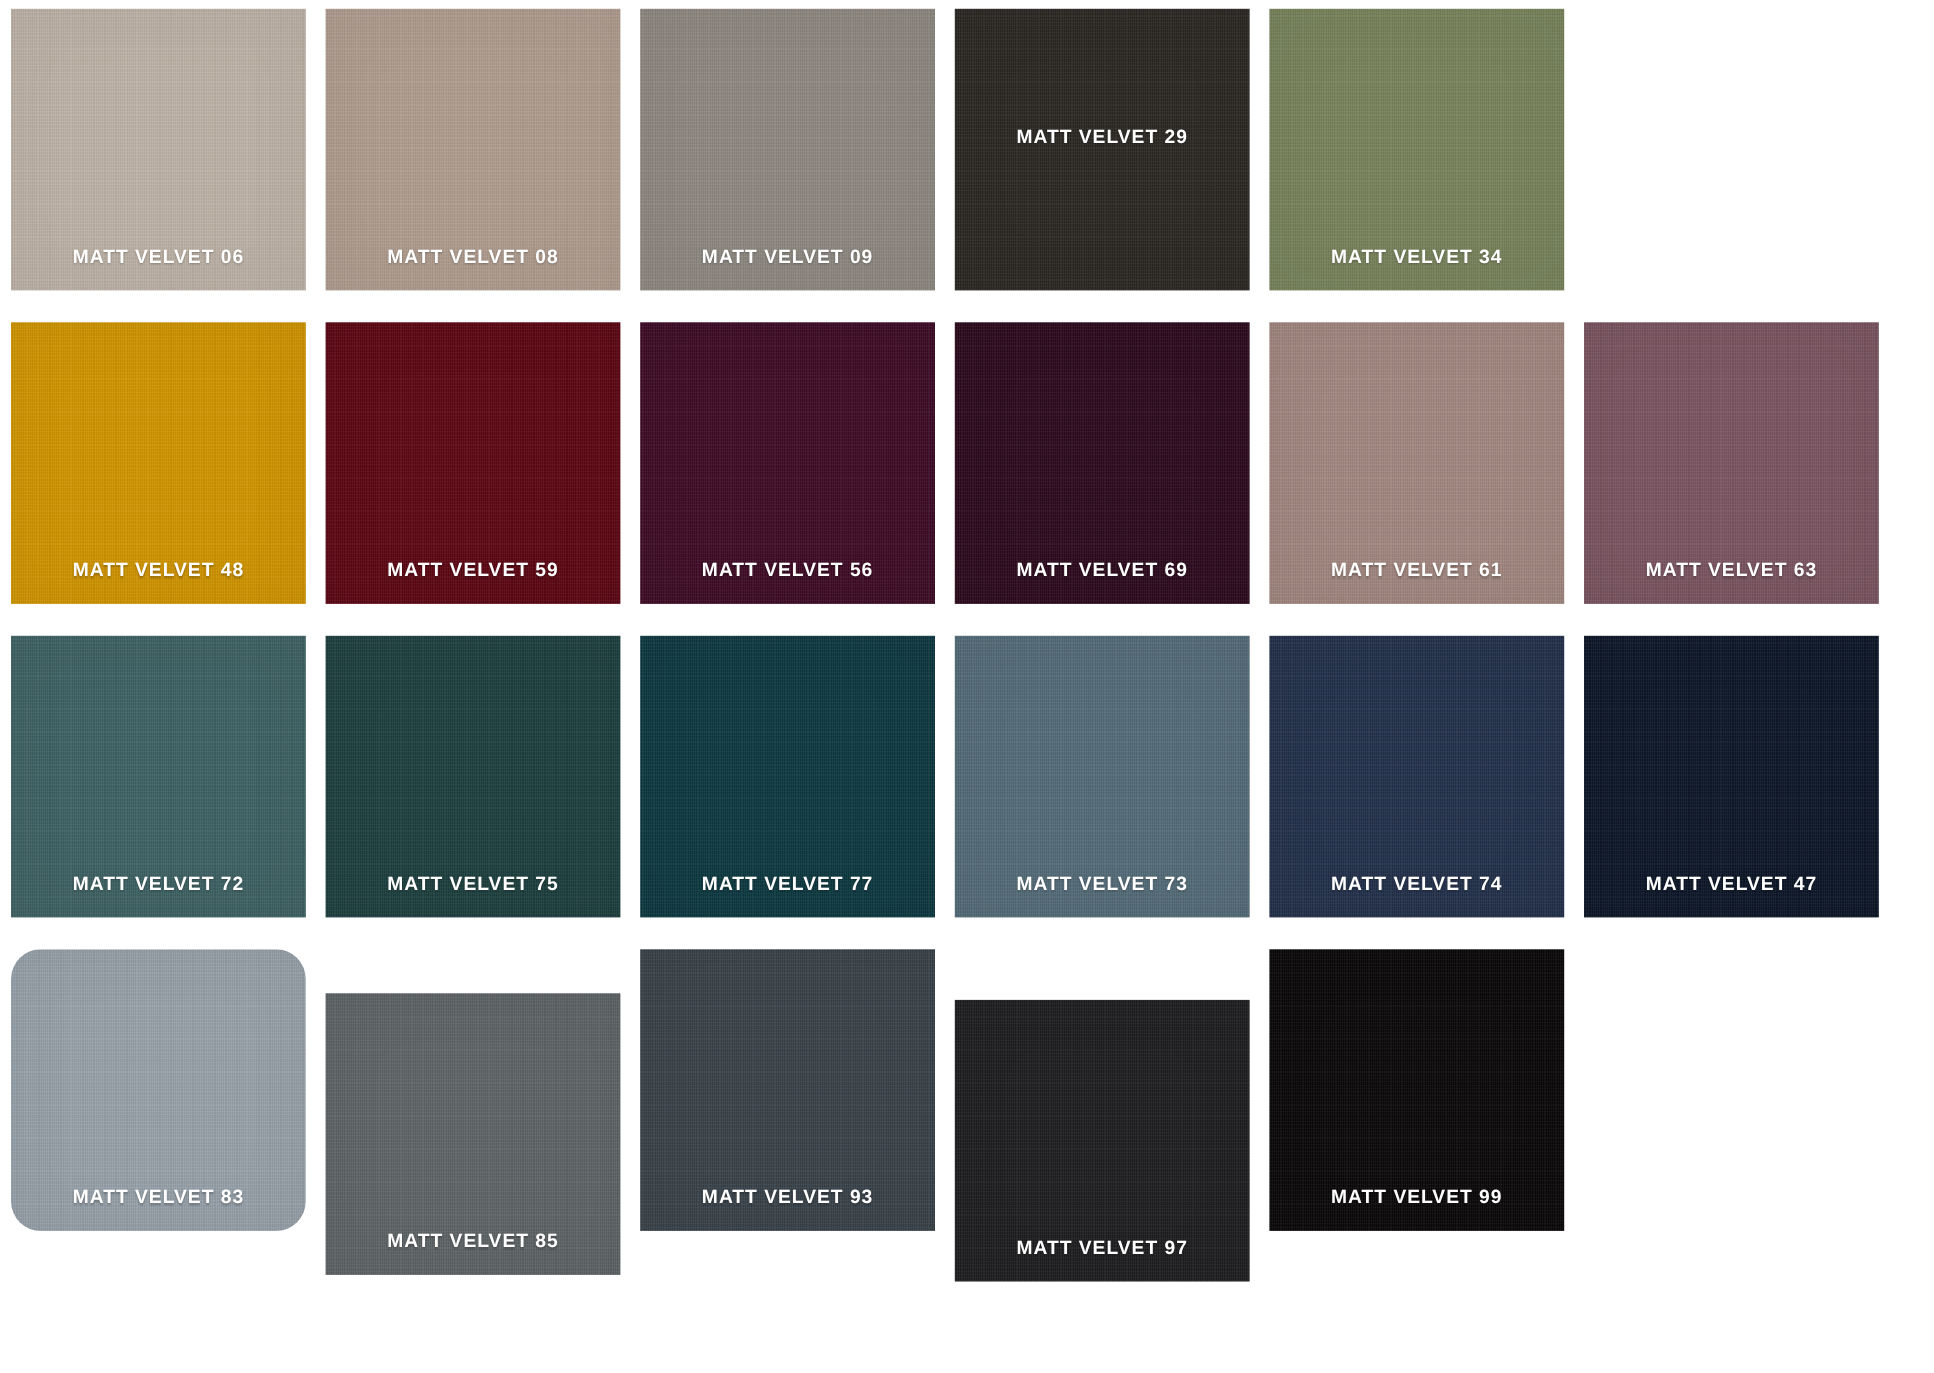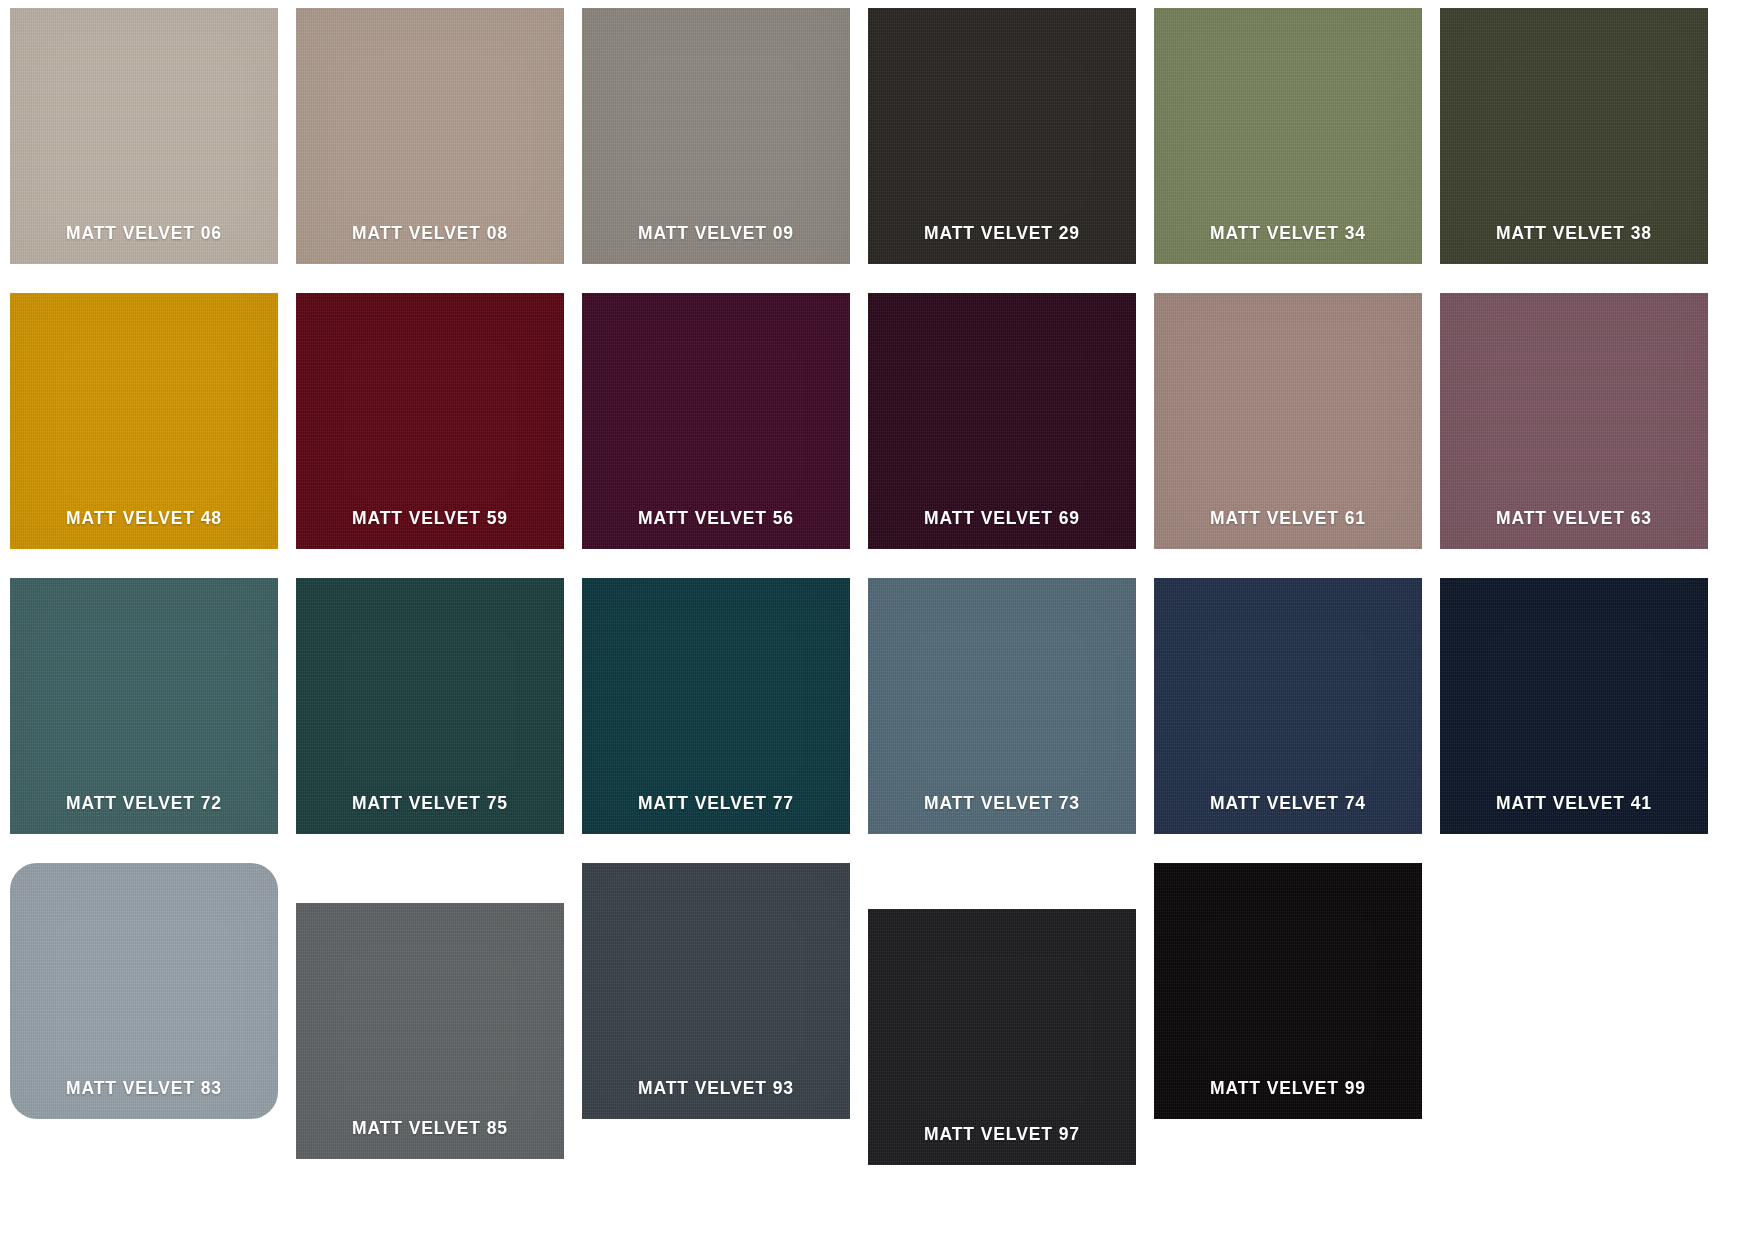--- a/index.html
+++ b/index.html
@@ -96,34 +96,29 @@
         <div class="swatch-tile" title="MATT VELVET 08" style="background-color: rgb(175, 156, 142);">
           <div class="swatch-label" style="color: rgb(255, 255, 255);">MATT VELVET 08</div>
         </div>
       </div>
       <div class="swatch-cell">
         <div class="swatch-tile" title="MATT VELVET 09" style="background-color: rgb(141, 135, 128);">
           <div class="swatch-label" style="color: rgb(255, 255, 255);">MATT VELVET 09</div>
         </div>
       </div>
       <div class="swatch-cell">
-        <div class="swatch-tile" title="MATT VELVET 29" style="background-color: rgb(42, 39, 35);">
+        <div class="swatch-tile" title="MATT VELVET 29" style="background-color: rgb(42, 39, 35); align-items: center;">
           <div class="swatch-label" style="color: rgb(255, 255, 255);">MATT VELVET 29</div>
         </div>
       </div>
       <div class="swatch-cell">
         <div class="swatch-tile" title="MATT VELVET 34" style="background-color: rgb(119, 130, 91);">
           <div class="swatch-label" style="color: rgb(255, 255, 255);">MATT VELVET 34</div>
         </div>
       </div>
-      <div class="swatch-cell">
-        <div class="swatch-tile" title="MATT VELVET 38" style="background-color: rgb(61, 65, 46);">
-          <div class="swatch-label" style="color: rgb(255, 255, 255);">MATT VELVET 38</div>
-        </div>
-      </div>
     </div>
     <div class="swatch-row">
       <div class="swatch-cell">
         <div class="swatch-tile" title="MATT VELVET 48" style="background-color: rgb(208, 148, 0); align-items: flex-end;">
           <div class="swatch-label" style="color: rgb(255, 255, 255);">MATT VELVET 48</div>
         </div>
       </div>
       <div class="swatch-cell">
         <div class="swatch-tile" title="MATT VELVET 59" style="background-color: rgb(92, 7, 19);">
           <div class="swatch-label" style="color: rgb(255, 255, 255);">MATT VELVET 59</div>
@@ -171,21 +166,21 @@
           <div class="swatch-label" style="color: rgb(255, 255, 255);">MATT VELVET 73</div>
         </div>
       </div>
       <div class="swatch-cell">
         <div class="swatch-tile" title="MATT VELVET 74" style="background-color: rgb(34, 48, 74);">
           <div class="swatch-label" style="color: rgb(255, 255, 255);">MATT VELVET 74</div>
         </div>
       </div>
       <div class="swatch-cell">
         <div class="swatch-tile" title="MATT VELVET 79" style="background-color: rgb(13, 23, 40);">
-          <div class="swatch-label" style="color: rgb(255, 255, 255);">MATT VELVET 41</div>
+          <div class="swatch-label" style="color: rgb(255, 255, 255);">MATT VELVET 47</div>
         </div>
       </div>
     </div>
     <div class="swatch-row">
       <div class="swatch-cell">
         <div class="swatch-tile" title="MATT VELVET 83" style="background-color: rgb(151, 161, 169); border-radius: 27px;">
           <div class="swatch-label" style="color: rgb(255, 255, 255);">MATT VELVET 83</div>
         </div>
       </div>
       <div class="swatch-cell">

